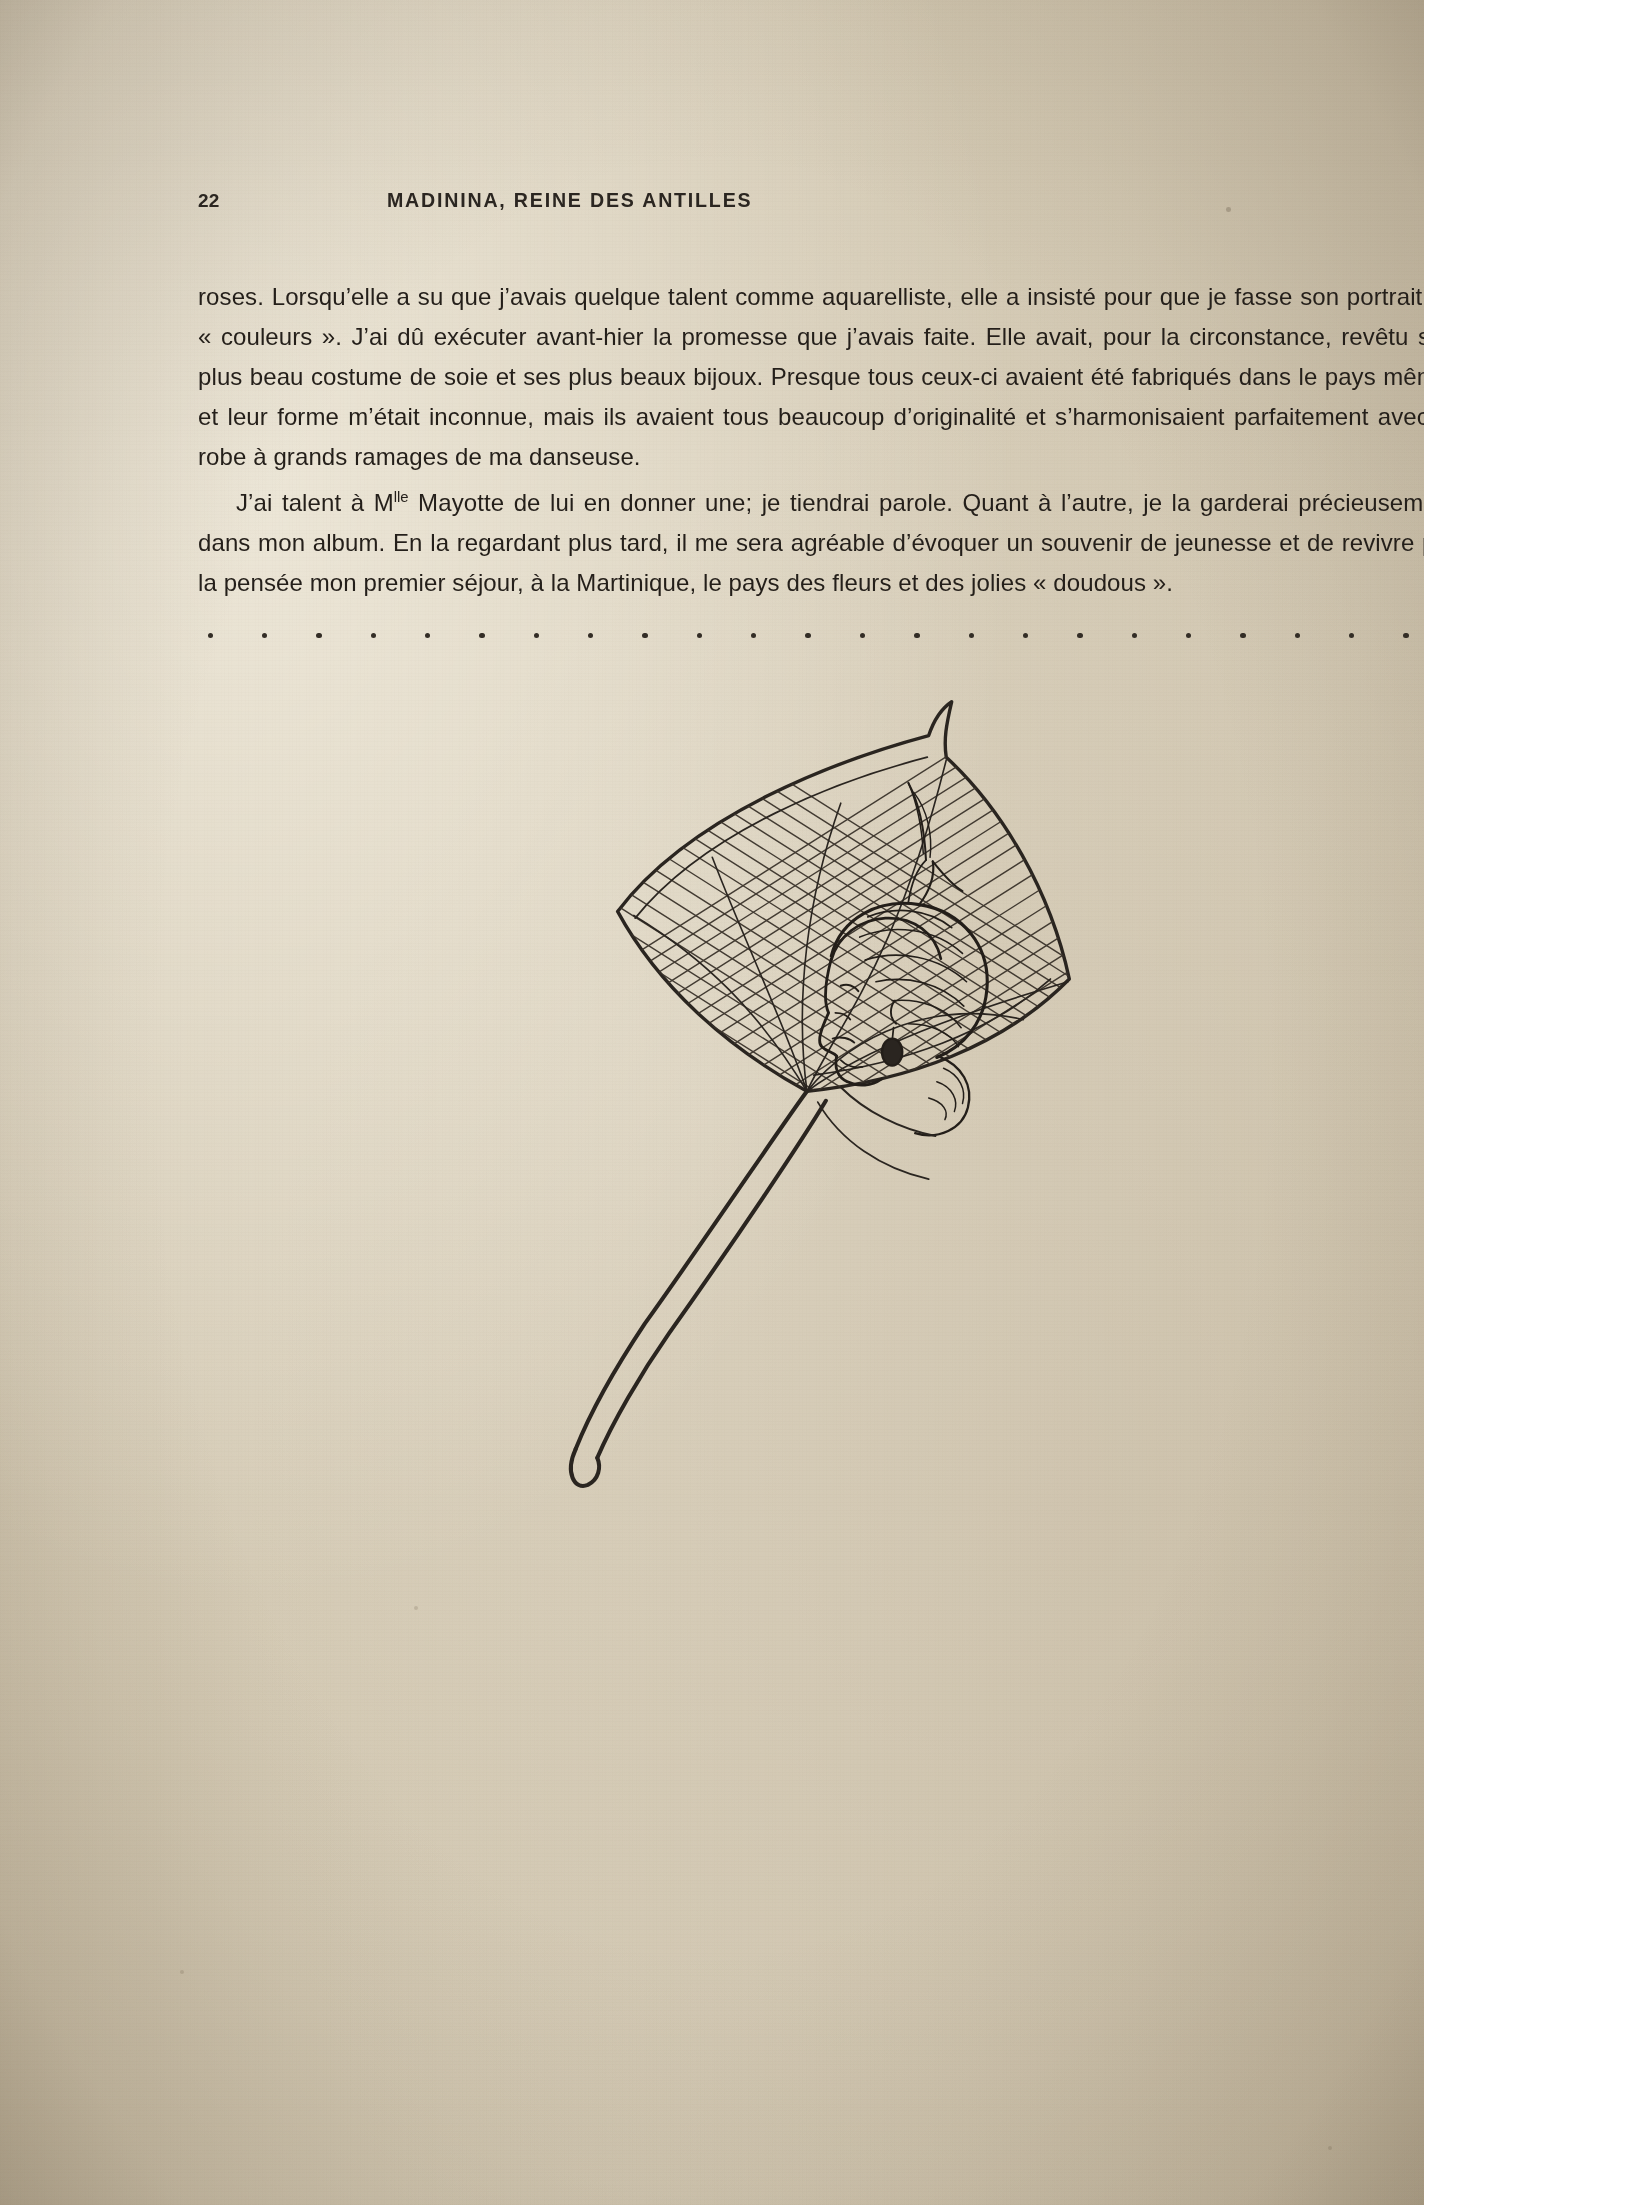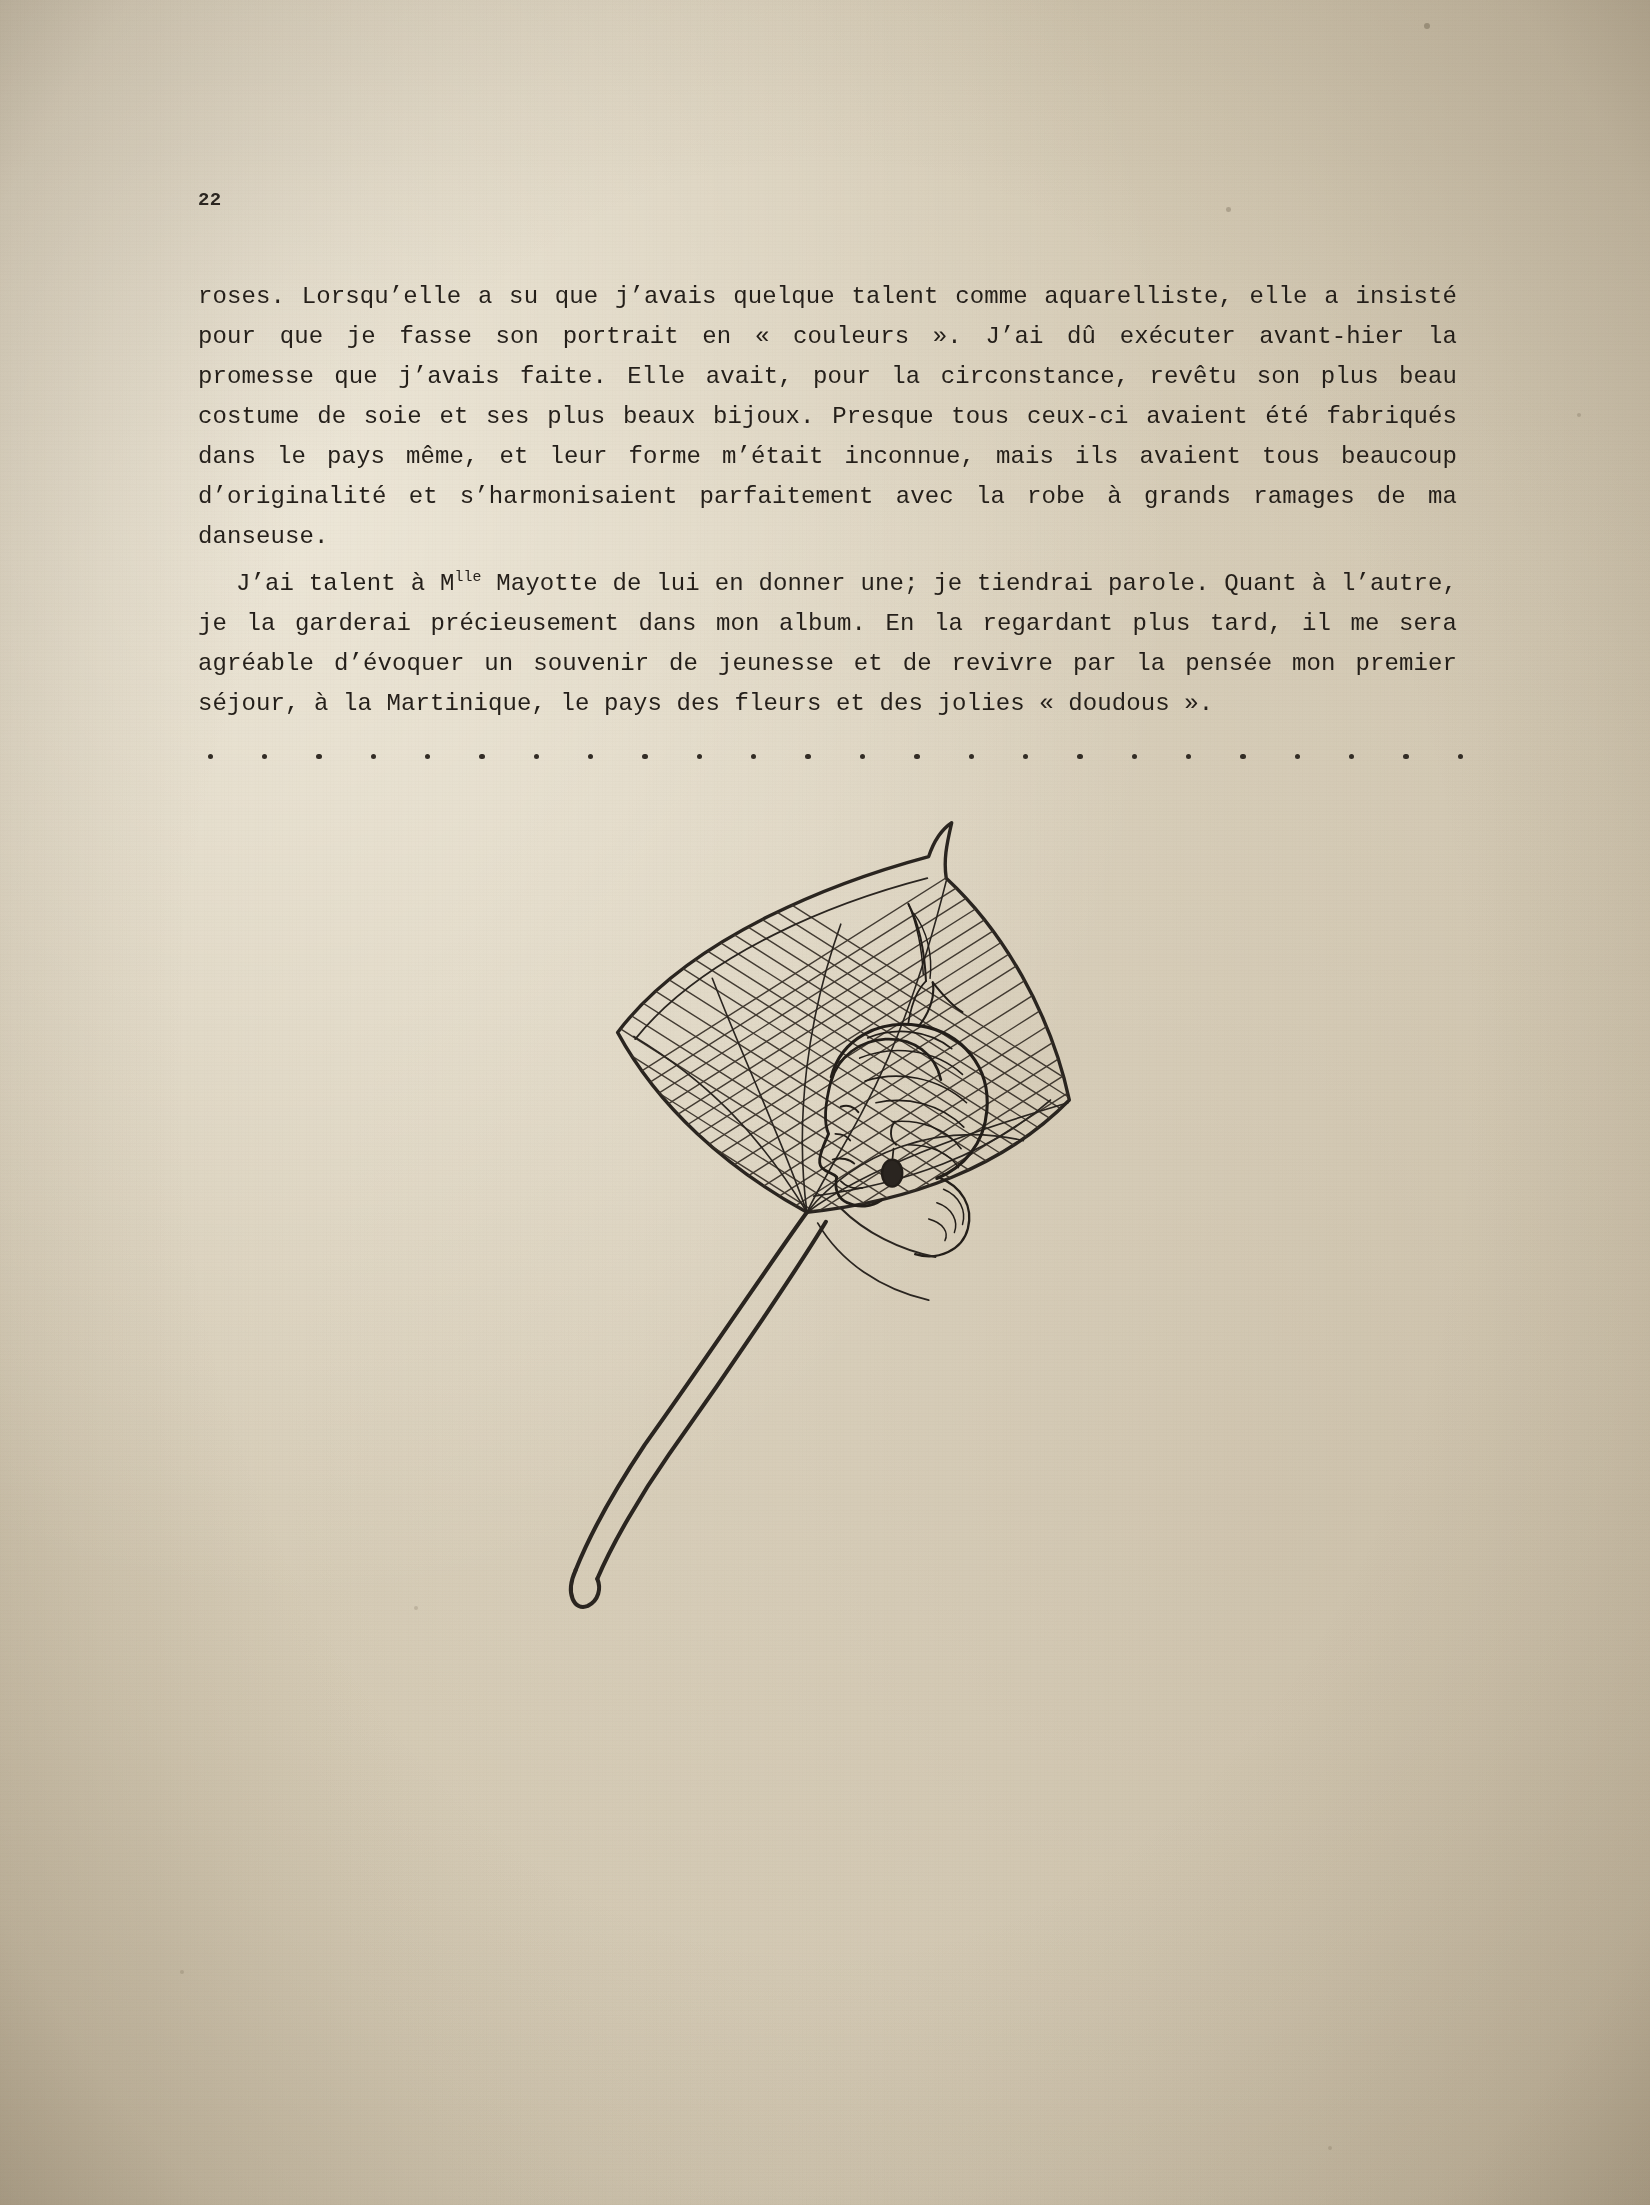--- a/index.html
+++ b/index.html
@@ -3,30 +3,30 @@
 <meta charset="utf-8">
 <style>
   html, body {
     margin: 0;
     padding: 0;
     background: #ffffff;
   }
 
   .page {
     position: relative;
-    width: 1650px;
+    width: 1424px;
     height: 2205px;
     overflow: hidden;
     background-color: #d6cdb8;
     background-image:
       radial-gradient(ellipse at 18% 22%, rgba(255,252,242,0.55) 0%, rgba(255,252,242,0) 46%),
       radial-gradient(ellipse at 78% 70%, rgba(196,183,160,0.45) 0%, rgba(196,183,160,0) 55%),
       radial-gradient(ellipse at 50% 50%, rgba(226,218,200,0.85) 0%, rgba(207,196,175,0.5) 70%, rgba(186,173,150,0.6) 100%),
       linear-gradient(115deg, #ded5c0 0%, #d3c9b2 40%, #d8cfba 68%, #cabfa6 100%);
-    font-family: Liberation Mono, monospace;
+    font-family: Liberation Sans, sans-serif;
     color: #2c2722;
   }
 
   
   .grain {
     position: absolute;
     inset: 0;
     pointer-events: none;
     opacity: 0.35;
     background-image:
@@ -145,20 +145,21 @@
   <div class="speck" style="left:1226px; top:207px; width:4.7px; height:4.7px; opacity:.45;"></div>
   <div class="speck" style="left:1577px; top:413px; width:4px; height:4px; opacity:.35;"></div>
   <div class="speck" style="left:414px; top:1606px; width:4px; height:4px; opacity:.3;"></div>
   <div class="speck" style="left:180px; top:1970px; width:4px; height:4px; opacity:.3;"></div>
   <div class="speck" style="left:1328px; top:2146px; width:4px; height:4px; opacity:.3;"></div>
 
   <div class="content">
 
     <div class="runhead">
       <div class="folio">22</div>
+      <div class="runtitle">MADININA, REINE DES ANTILLES</div>
     </div>
 
     <div class="body-text">
       <p>roses. Lorsqu’elle a su que j’avais quelque talent comme aquarelliste, elle a insisté pour que je fasse son portrait en « couleurs ». J’ai dû exécuter avant-hier la promesse que j’avais faite. Elle avait, pour la circonstance, revêtu son plus beau costume de soie et ses plus beaux bijoux. Presque tous ceux-ci avaient été fabriqués dans le pays même, et leur forme m’était inconnue, mais ils avaient tous beaucoup d’originalité et s’harmonisaient parfaitement avec la robe à grands ramages de ma danseuse.</p>
       <p class="indent"><span>J’ai talent à M</span><sup class="ord">lle</sup><span> Mayotte de lui en donner une; je tiendrai parole. Quant à l’autre, je la garderai précieusement dans mon album. En la regardant plus tard, il me sera agréable d’évoquer un souvenir de jeunesse et de revivre par la pensée mon premier séjour, à la Martinique, le pays des fleurs et des jolies « doudous ».</span></p>
     </div>
 
     <div class="dot-break">
       <span></span>
         <span></span>

